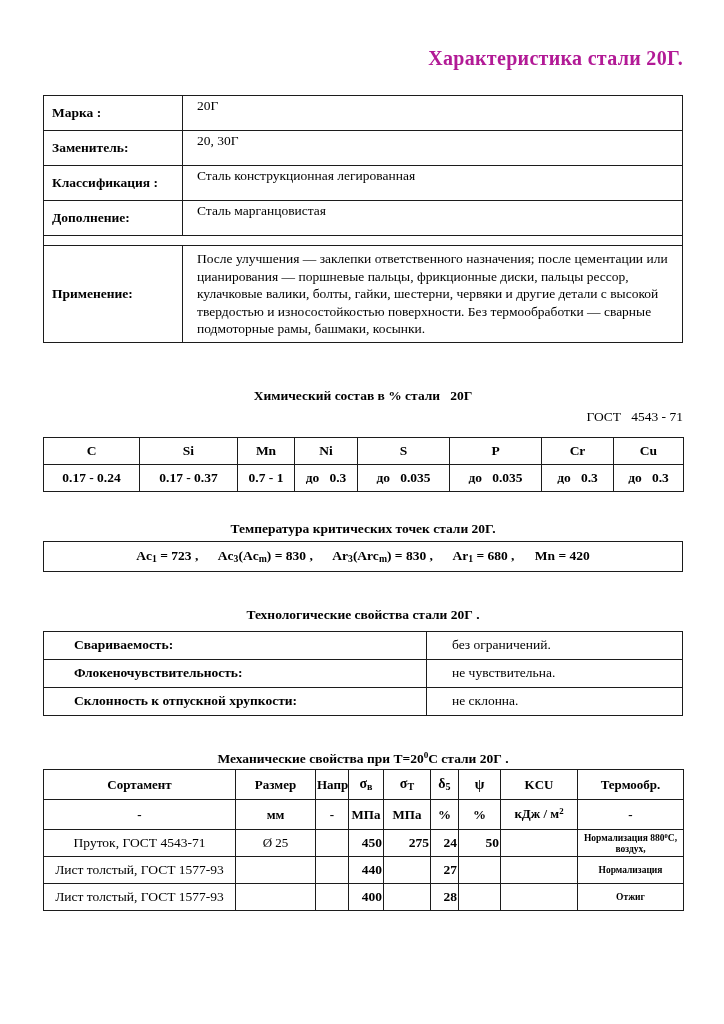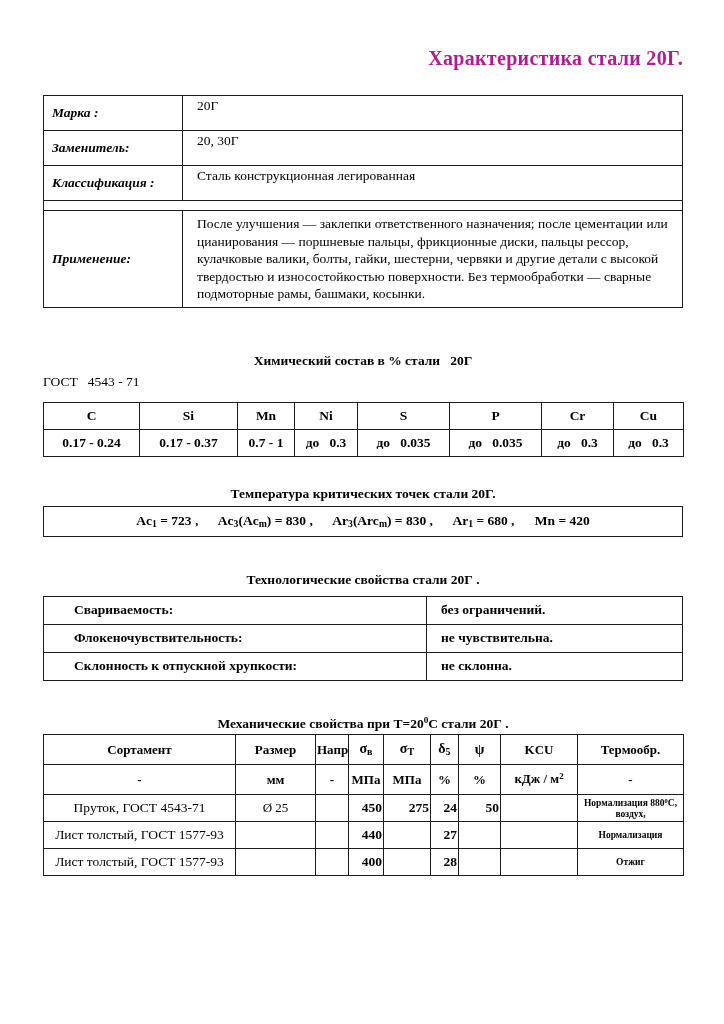--- a/index.html
+++ b/index.html
@@ -13,51 +13,51 @@
   h1.doc-title {
     margin:0 0 25px 0; padding-top:46px; text-align:right;
     font-size:20px; line-height:24px; font-weight:bold; letter-spacing:0.3px;
   }
 
   table { border-collapse:collapse; table-layout:fixed; width:640px; }
   td { border:1px solid #1c1c1c; box-sizing:border-box; overflow:hidden; }
 
   
   .info { font-size:13.5px; }
-  .info td.lbl { width:139px; font-weight:bold; padding:2px 4px 2px 8px;font-style:italic; }
+  .info td.lbl { width:139px; font-weight:bold; padding:2px 4px 2px 8px; }
   .info td.val { padding:2px 6px 16px 14px; }
   .info tr.simple td { height:30px; }
   .info tr.spacer td { height:10px; padding:0; }
   .info td.app-val { line-height:17.5px; padding:4px 10px 4px 14px; }
   .info tr.app td { height:88px; }
   .info tr.analog td { height:46px; }
   .info td.lbl2 { line-height:17px; }
 
   
   .sec-head {
     text-align:center; font-weight:bold; font-size:13.5px; line-height:17px;
     margin:0; white-space:pre-wrap;
   }
-  .sec-sub { text-align:left; font-weight:normal; font-size:13.5px; line-height:17px; margin:4px 0 0 0; white-space:pre-wrap; }
+  .sec-sub { text-align:right; font-weight:normal; font-size:13.5px; line-height:17px; margin:4px 0 0 0; white-space:pre-wrap; }
 
   
   .chem { margin-top:12px; }
   .chem td { height:27px; text-align:center; vertical-align:middle;
              font-weight:bold; font-size:13.5px; white-space:pre; }
 
   
   .crit { margin-top:4px; }
   .crit td { height:30px; text-align:center; vertical-align:middle;
              font-weight:bold; font-size:13.5px; white-space:pre; }
 
   
   .tech { margin-top:8px; font-size:13.5px; }
   .tech td { height:28px; vertical-align:middle; }
   .tech td.t-lbl { width:383px; font-weight:bold; padding-left:30px; }
-  .tech td.t-val { padding-left:14px;font-weight:bold; }
+  .tech td.t-val { padding-left:25px; }
 
   
   .mech { margin-top:3px; }
   .mech td { text-align:center; vertical-align:middle; font-size:13px; padding:1px; }
   .mech tr.head td { height:30px; font-weight:bold; }
   .mech tr.units td { height:30px; font-weight:bold; font-size:13px; }
   .mech tr.dat td { height:27px; }
   .mech td.num { font-weight:bold; font-size:13.5px;text-align:right; }
   .mech td.sort { font-size:13.5px; }
   .mech td.heat { font-weight:bold; font-size:9.5px; }
@@ -85,20 +85,24 @@
         <td class="lbl">Марка :</td>
         <td class="val">20Г</td>
       </tr>
       <tr class="simple">
         <td class="lbl">Заменитель:</td>
         <td class="val">20, 30Г</td>
       </tr>
       <tr class="simple">
         <td class="lbl">Классификация :</td>
         <td class="val">Сталь конструкционная легированная</td>
+      </tr>
+      <tr class="simple">
+        <td class="lbl">Дополнение:</td>
+        <td class="val">Сталь марганцовистая</td>
       </tr>
       <tr class="spacer">
         <td colspan="2"></td>
       </tr>
       <tr class="app">
         <td class="lbl">Применение:</td>
         <td class="val app-val">После улучшения — заклепки ответственного назначения; после цементации или цианирования — поршневые пальцы, фрикционные диски, пальцы рессор, кулачковые валики, болты, гайки, шестерни, червяки и другие детали с высокой твердостью и износостойкостью поверхности. Без термообработки — сварные подмоторные рамы, башмаки, косынки.</td>
       </tr>
     </tbody>
       </table>

